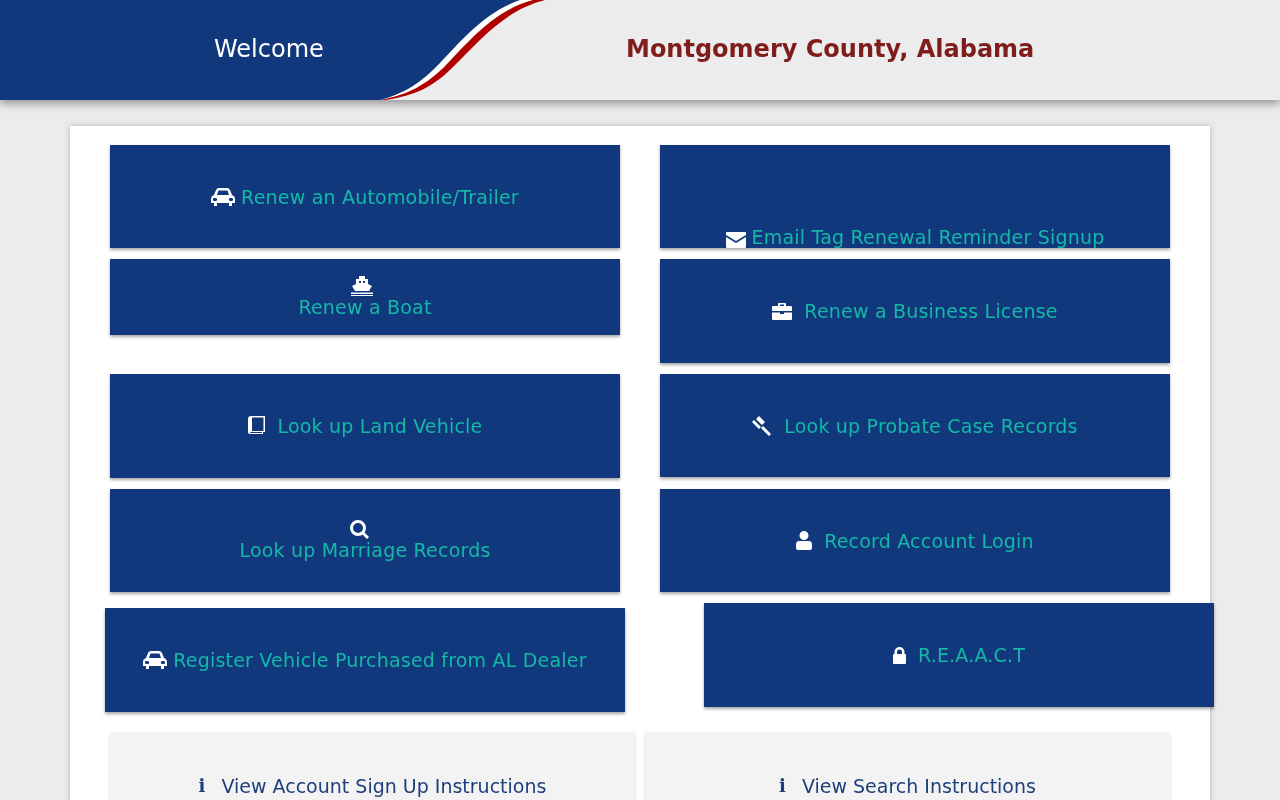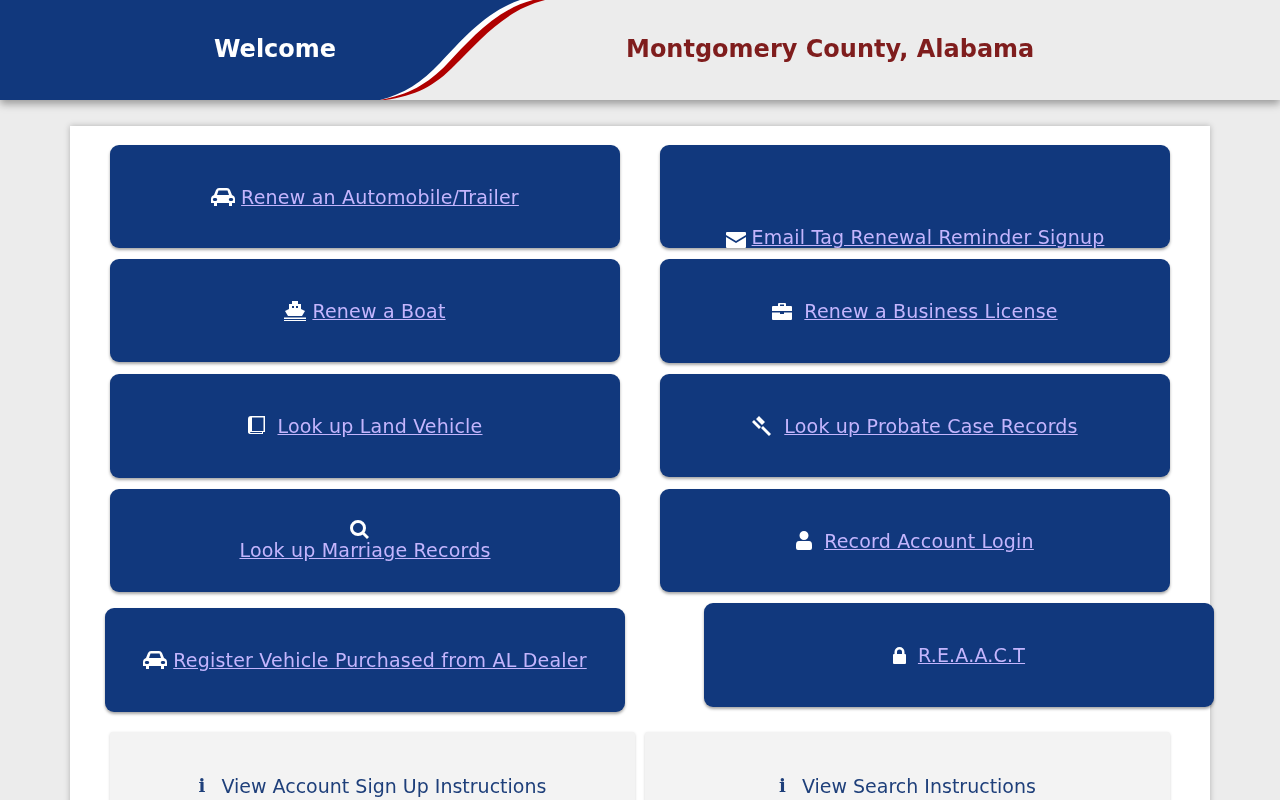--- a/index.html
+++ b/index.html
@@ -1,27 +1,27 @@
 <!DOCTYPE html>
 <html><head>
 <meta charset="utf-8">
 <style>
   * { box-sizing: border-box; margin: 0; padding: 0; }
   html, body { width: 1280px; height: 800px; overflow: hidden; }
   body { background: #ececec; font-family: "DejaVu Sans", sans-serif; position: relative; }
 
   .header { position: absolute; left: 0; top: 0; width: 1280px; height: 100px; background: #ececec; box-shadow: 0 4px 8px rgba(0,0,0,0.35); z-index: 2; overflow: hidden; }
   .header svg.swoosh { position: absolute; left: 0; top: 0; }
-  .welcome { position: absolute; left: 0; top: 0; width: 553px; height: 100px; line-height: 98px; text-align: center; color: #fff; font-weight: bold; font-size: 24px; padding-right: 0; }
+  .welcome { position: absolute; left: 0; top: 0; width: 553px; height: 100px; line-height: 98px; text-align: center; color: #fff; font-weight: normal; font-size: 24px; padding-right: 0; }
   .welcome span { position: absolute; left: 214px; top: 0; }
   .county { position: absolute; left: 626px; top: 0; height: 100px; line-height: 98px; color: #7f1d1d; font-weight: bold; font-size: 24px; }
 
   .card { position: absolute; left: 70px; top: 126px; width: 1140px; height: 700px; background: #fff; box-shadow: 0 0 6px rgba(0,0,0,0.25); }
 
-  .btn { position: absolute; background: #11387d; color: #c4b5fd; border-radius: 9px; box-shadow: 0 2px 3px rgba(0,0,0,0.35); display: flex; align-items: center; justify-content: center; font-size: 19px; letter-spacing: 0.2px; cursor: pointer; text-decoration: underline; }
+  .btn { position: absolute; background: #11387d; color: #14b8a6; border-radius: 0; box-shadow: 0 2px 3px rgba(0,0,0,0.35); display: flex; align-items: center; justify-content: center; font-size: 19px; letter-spacing: 0.2px; cursor: pointer; }
   .btn .ic { display: inline-flex; align-items: center; justify-content: center; margin-right: 6px; }
   .btn .ic.wide { margin-right: 12px; }
   .btn svg { fill: #fff; display: block; }
 
   .info { position: absolute; background: #f3f3f3; color: #1e3f7a; border-radius: 3px; box-shadow: 0 1px 3px rgba(0,0,0,0.18); display: flex; align-items: flex-start; justify-content: center; padding-top: 43px; font-size: 19px; cursor: pointer; }
   .info .ic { font-family: "DejaVu Serif", serif; font-weight: bold; margin-right: 16px; font-size: 18px; color: #1e3f7a; }
 </style>
 </head>
 <body>
 
@@ -49,21 +49,21 @@
 </div>
 <div class="btn" style="left:660px;top:145px;width:510px;height:103px;align-items:flex-end;">
   <span class="ic">
     <svg width="20" height="16" viewBox="0 0 20 16">
         <path d="M1,0 L19,0 Q20,0 20,1 L20,3 L10,9 L0,3 L0,1 Q0,0 1,0 Z M0,5 L10,11 L20,5 L20,15 Q20,16 19,16 L1,16 Q0,16 0,15 Z"></path>
       </svg>
   </span>
   <span>Email Tag Renewal Reminder Signup</span>
 </div>
 
-<div class="btn" style="left:110px;top:259px;width:510px;height:103px;">
+<div class="btn" style="left:110px;top:259px;width:510px;height:76px;flex-direction:column;">
   <span class="ic">
     <svg width="22" height="20" viewBox="0 0 22 20">
         <path d="M8,0 L14,0 L14,3 L17,3 L17,8 L21,10 L18,15 L4,15 L1,10 L5,8 L5,3 L8,3 Z M8,5 L8,7 L10,7 L10,5 Z M12,5 L12,7 L14,7 L14,5 Z M0,16.5 L22,16.5 L22,18 L0,18 Z M0,19 L22,19 L22,20 L0,20 Z"></path>
       </svg>
   </span>
   <span>Renew a Boat</span>
 </div>
 <div class="btn" style="left:660px;top:259px;width:510px;height:104px;">
   <span class="ic wide">
     <svg width="20" height="17" viewBox="0 0 20 17">

